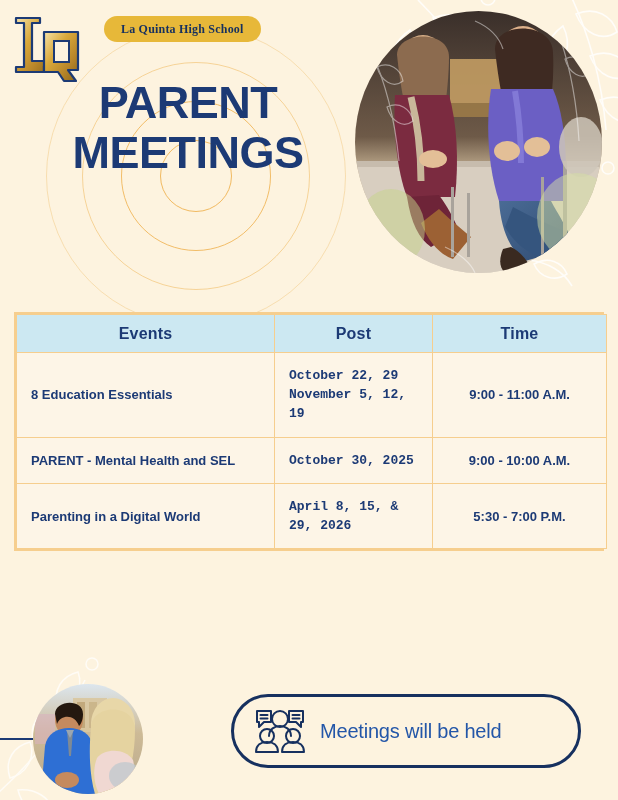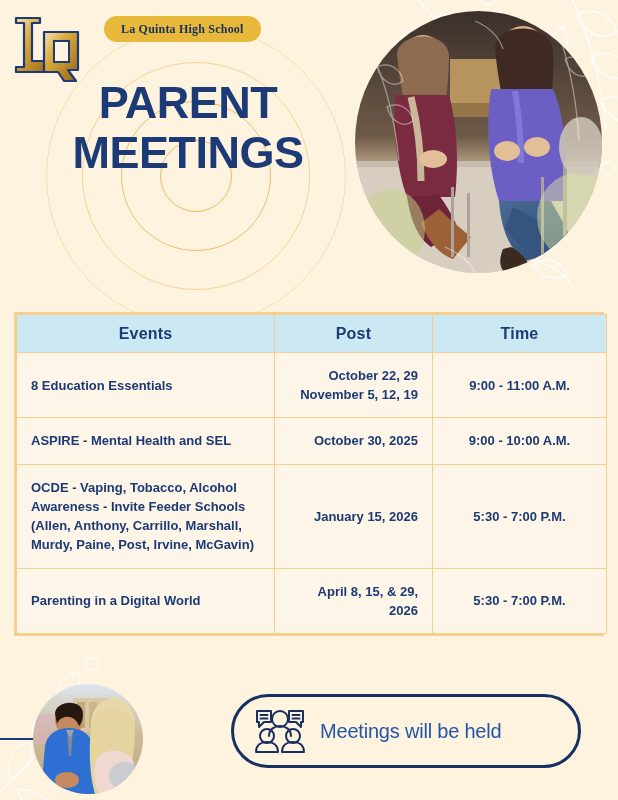--- a/index.html
+++ b/index.html
@@ -134,21 +134,21 @@
   }
   .table thead th.col-events { }
   .table tbody td {
     background: #FDF5E7;
     font-size: 13px;
     line-height: 1.48;
     padding: 13px 14px;
     vertical-align: middle;
   }
   .cell-event  { text-align: left; }
-  .cell-date   { text-align: right; }
+  .cell-date   { text-align: left; font-family: Liberation Mono, monospace; }
   .cell-time   { text-align: center; white-space: nowrap; }
 
   .col-w-events { width: 258px; }
   .col-w-date   { width: 158px; }
   .col-w-time   { width: 174px; }
 
   
   .foot-photo {
     position: absolute;
     left: 33px; top: 684px;
@@ -345,28 +345,23 @@
       <tbody>
         <tr>
           <td class="cell-event">8 Education Essentials</td>
           <td class="cell-date">
             <span>October 22, 29</span><br>
             <span>November 5, 12, 19</span>
           </td>
           <td class="cell-time">9:00 - 11:00 A.M.</td>
         </tr>
         <tr>
-          <td class="cell-event">ASPIRE - Mental Health and SEL</td>
+          <td class="cell-event">PARENT - Mental Health and SEL</td>
           <td class="cell-date">October 30, 2025</td>
           <td class="cell-time">9:00 - 10:00 A.M.</td>
-        </tr>
-        <tr>
-          <td class="cell-event">OCDE - Vaping, Tobacco, Alcohol Awareness - Invite Feeder Schools (Allen, Anthony, Carrillo, Marshall, Murdy, Paine, Post, Irvine, McGavin)</td>
-          <td class="cell-date">January 15, 2026</td>
-          <td class="cell-time">5:30 - 7:00 P.M.</td>
         </tr>
         <tr>
           <td class="cell-event">Parenting in a Digital World</td>
           <td class="cell-date">April 8, 15, &amp; 29, 2026</td>
           <td class="cell-time">5:30 - 7:00 P.M.</td>
         </tr>
       </tbody>
     </table>
   </div>
 

